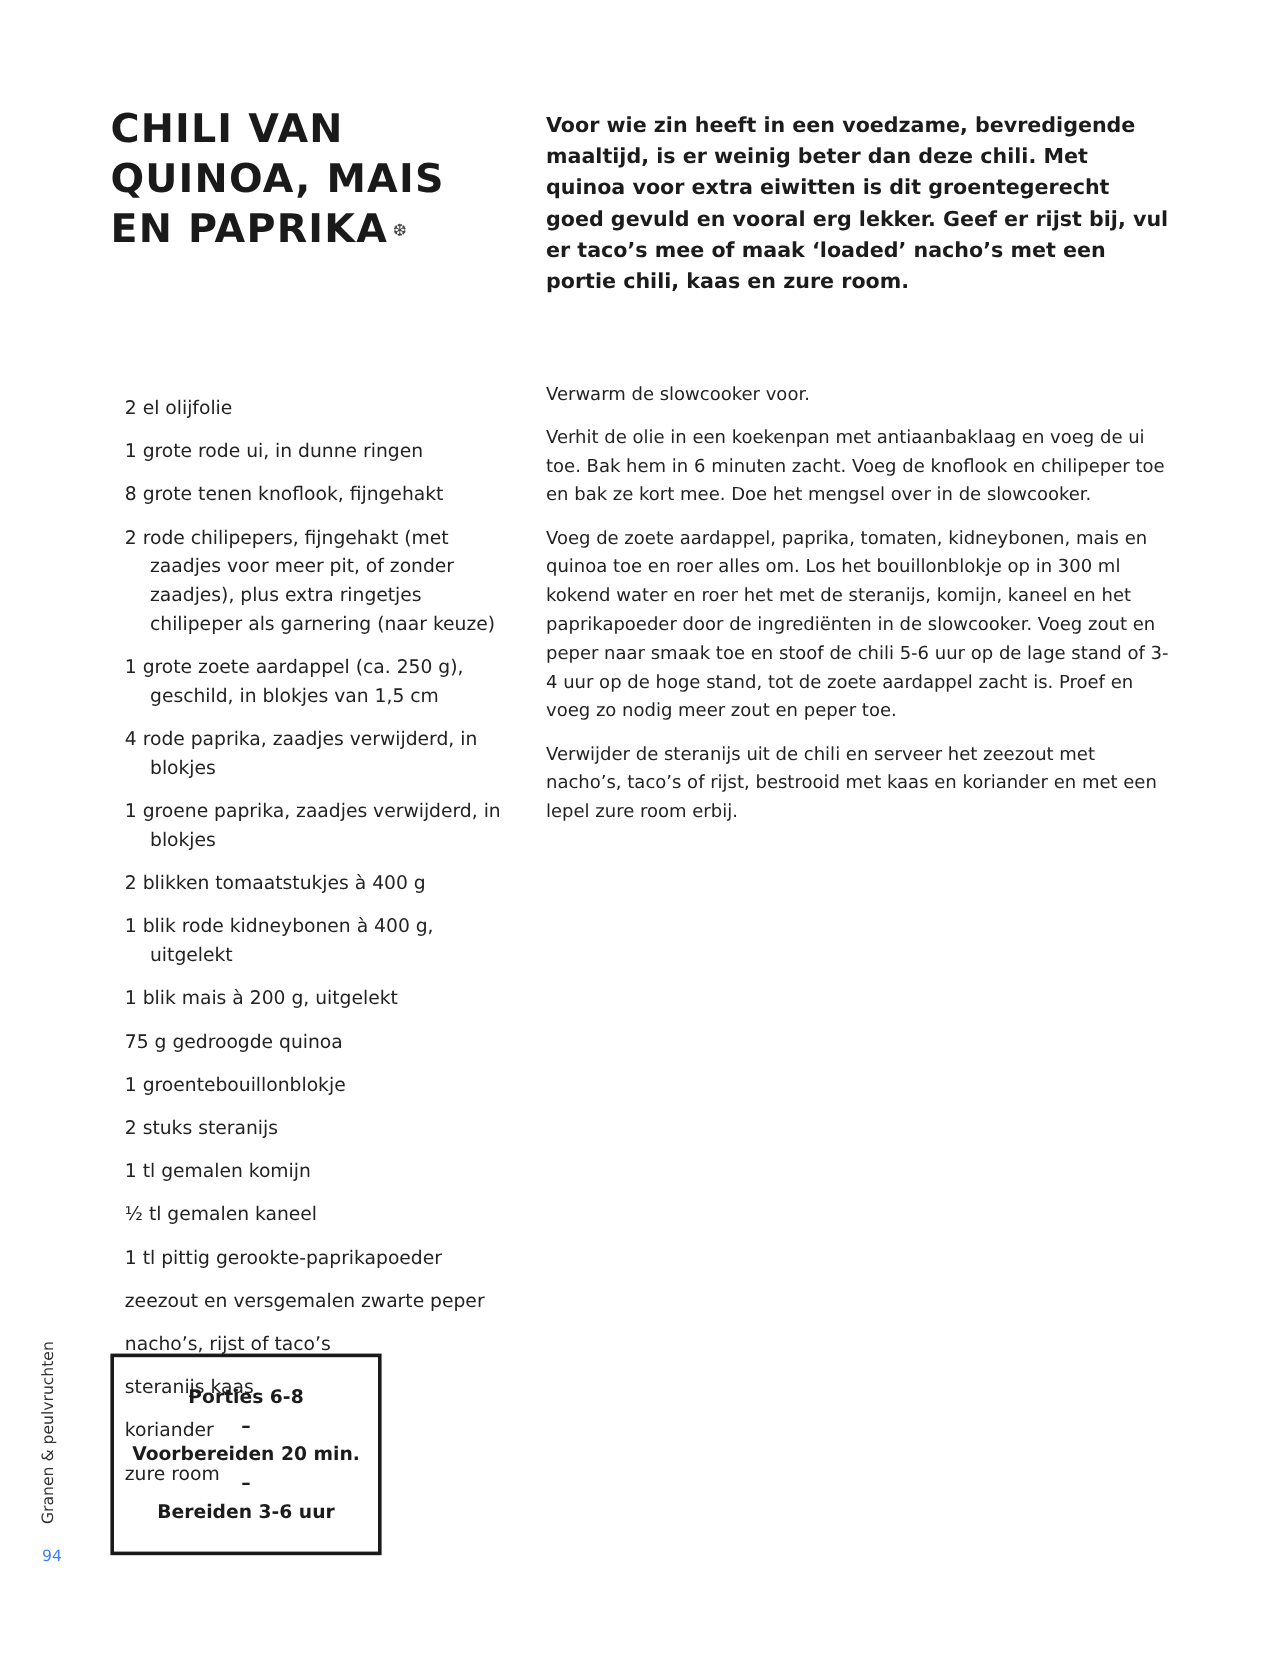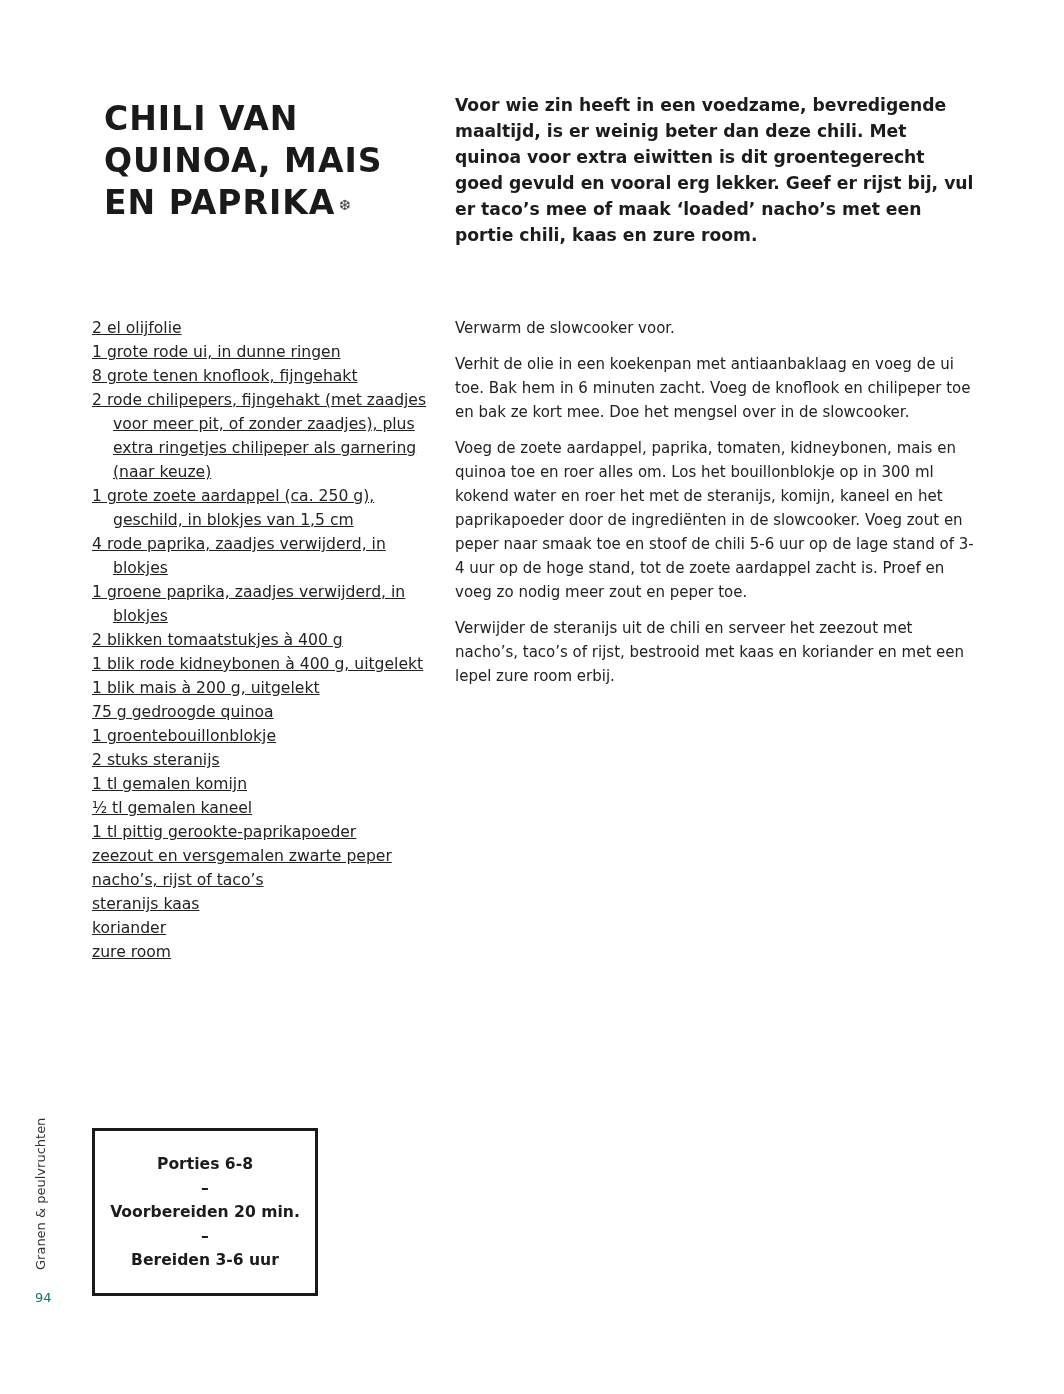--- a/index.html
+++ b/index.html
@@ -4,54 +4,54 @@
   <style>
     html, body { margin: 0; padding: 0; background: #ffffff; }
     body {
       width: 1064px; height: 1394px; position: relative; overflow: hidden;
       font-family: "DejaVu Sans", sans-serif; color: #1e1e1e;
     }
     .title {
       position: absolute; left: 92px; top: 86px; width: 340px;
       font-family: "DejaVu Sans", sans-serif; font-weight: bold;
       font-size: 33px; line-height: 42px; letter-spacing: 1px; color: #1a1a1a;
-      margin: 12px;
+      margin: 0;
     }
     .title .freeze-icon {
       font-size: 14px; font-weight: normal; vertical-align: middle; margin-left: 4px; color: #444;
     }
     .intro {
       position: absolute; left: 455px; top: 92px; width: 520px;
       font-weight: bold; font-size: 17.2px; line-height: 26px; color: #1c1c1c; margin: 0;
     }
     .ingredients {
       position: absolute; left: 92px; top: 316px; width: 340px;
       font-size: 15.6px; line-height: 24px; color: #222;
     }
     .ingredients ul { list-style: none; margin: 0; padding: 0; }
-    .ingredients li { padding-left: 21px; text-indent: -21px; margin: 0; text-decoration: underline; }
+    .ingredients li { padding-left: 21px; text-indent: -21px; margin: 12px; }
     .ingredients .sub-head { font-weight: bold; margin-top: 12px; }
     .method {
       position: absolute; left: 455px; top: 316px; width: 525px;
       font-size: 15px; line-height: 24px; color: #222;
     }
     .method p { margin: 0 0 12px 0; }
     .info-box {
       position: absolute; left: 92px; top: 1128px; width: 226px; height: 168px;
       border: 3px solid #1a1a1a; box-sizing: border-box;
       display: flex; flex-direction: column; align-items: center; justify-content: center;
       font-weight: bold; font-size: 15.6px; line-height: 24px; color: #1c1c1c; text-align: center;
     }
     .side-label {
       position: absolute; left: 33px; top: 1270px;
       transform: rotate(-90deg); transform-origin: left top;
       font-size: 13px; color: #333; white-space: nowrap;
     }
     .page-number {
-      position: absolute; left: 35px; top: 1290px; font-size: 13px; color: #0f766e;
+      position: absolute; left: 35px; top: 1290px; font-size: 13px; color: #3b82f6;
     }
   </style>
 </head>
 <body>
 
 <h1 class="title">
   <span>CHILI VAN</span><br>
   <span>QUINOA, MAIS</span><br>
   <span>EN PAPRIKA</span><span class="freeze-icon">❆</span>
 </h1>

